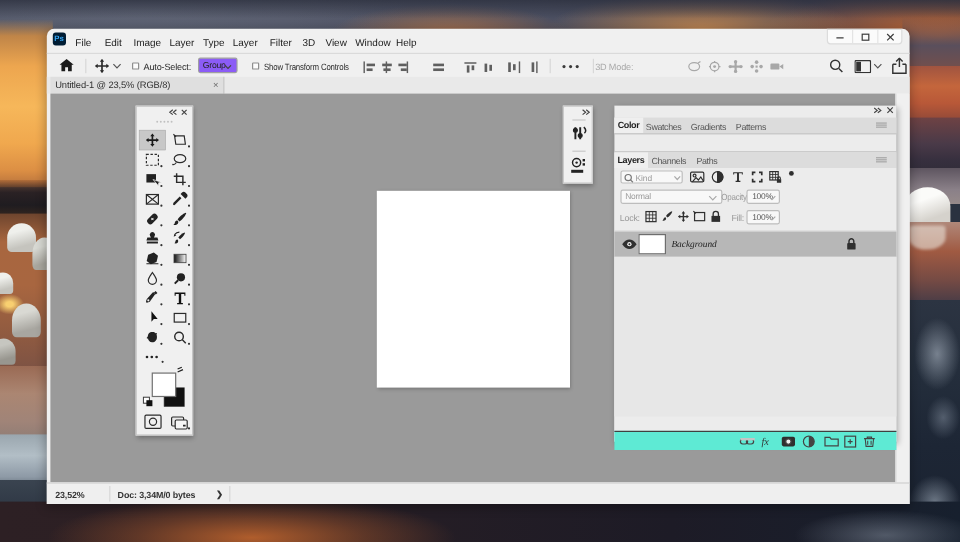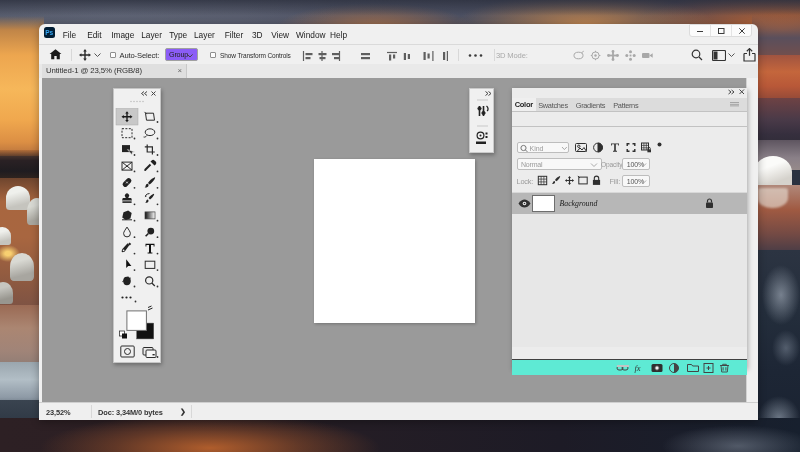--- a/index.html
+++ b/index.html
@@ -471,20 +471,26 @@
       <div class="atab" style="left:0px;width:24.5px">Color</div>
       <span class="itab" style="left:26.7px">Swatches</span>
       <span class="itab" style="left:64.2px">Gradients</span>
       <span class="itab" style="left:101.7px">Patterns</span>
       <div class="hamb"></div>
     </div>
     <div class="gsep" style="top:23.2px"></div>
 
     <div class="gsep" style="top:37.7px"></div>
 
+    <div class="tgroup" style="top:38.5px">
+      <div class="atab" style="left:0px;width:28.5px">Layers</div>
+      <span class="itab" style="left:31.4px">Channels</span>
+      <span class="itab" style="left:68.9px">Paths</span>
+      <div class="hamb"></div>
+    </div>
 
     <div id="laycontent">
 
       <div class="lbox" style="left:5px;top:2px;width:52px;height:11px">
         <svg width="52" height="11" viewBox="0 0 52 11">
               <circle cx="5.5" cy="5" r="2.6" fill="none" stroke="#777"></circle>
               <path d="M7.4 6.9l2 2" stroke="#777"></path>
               <text x="11.5" y="8" font-size="7" fill="#9a9a9a" font-family="Liberation Sans">Kind</text>
               <path d="M44 4l2.4 2.6L48.8 4" stroke="#aaa" fill="none"></path>
             </svg>

